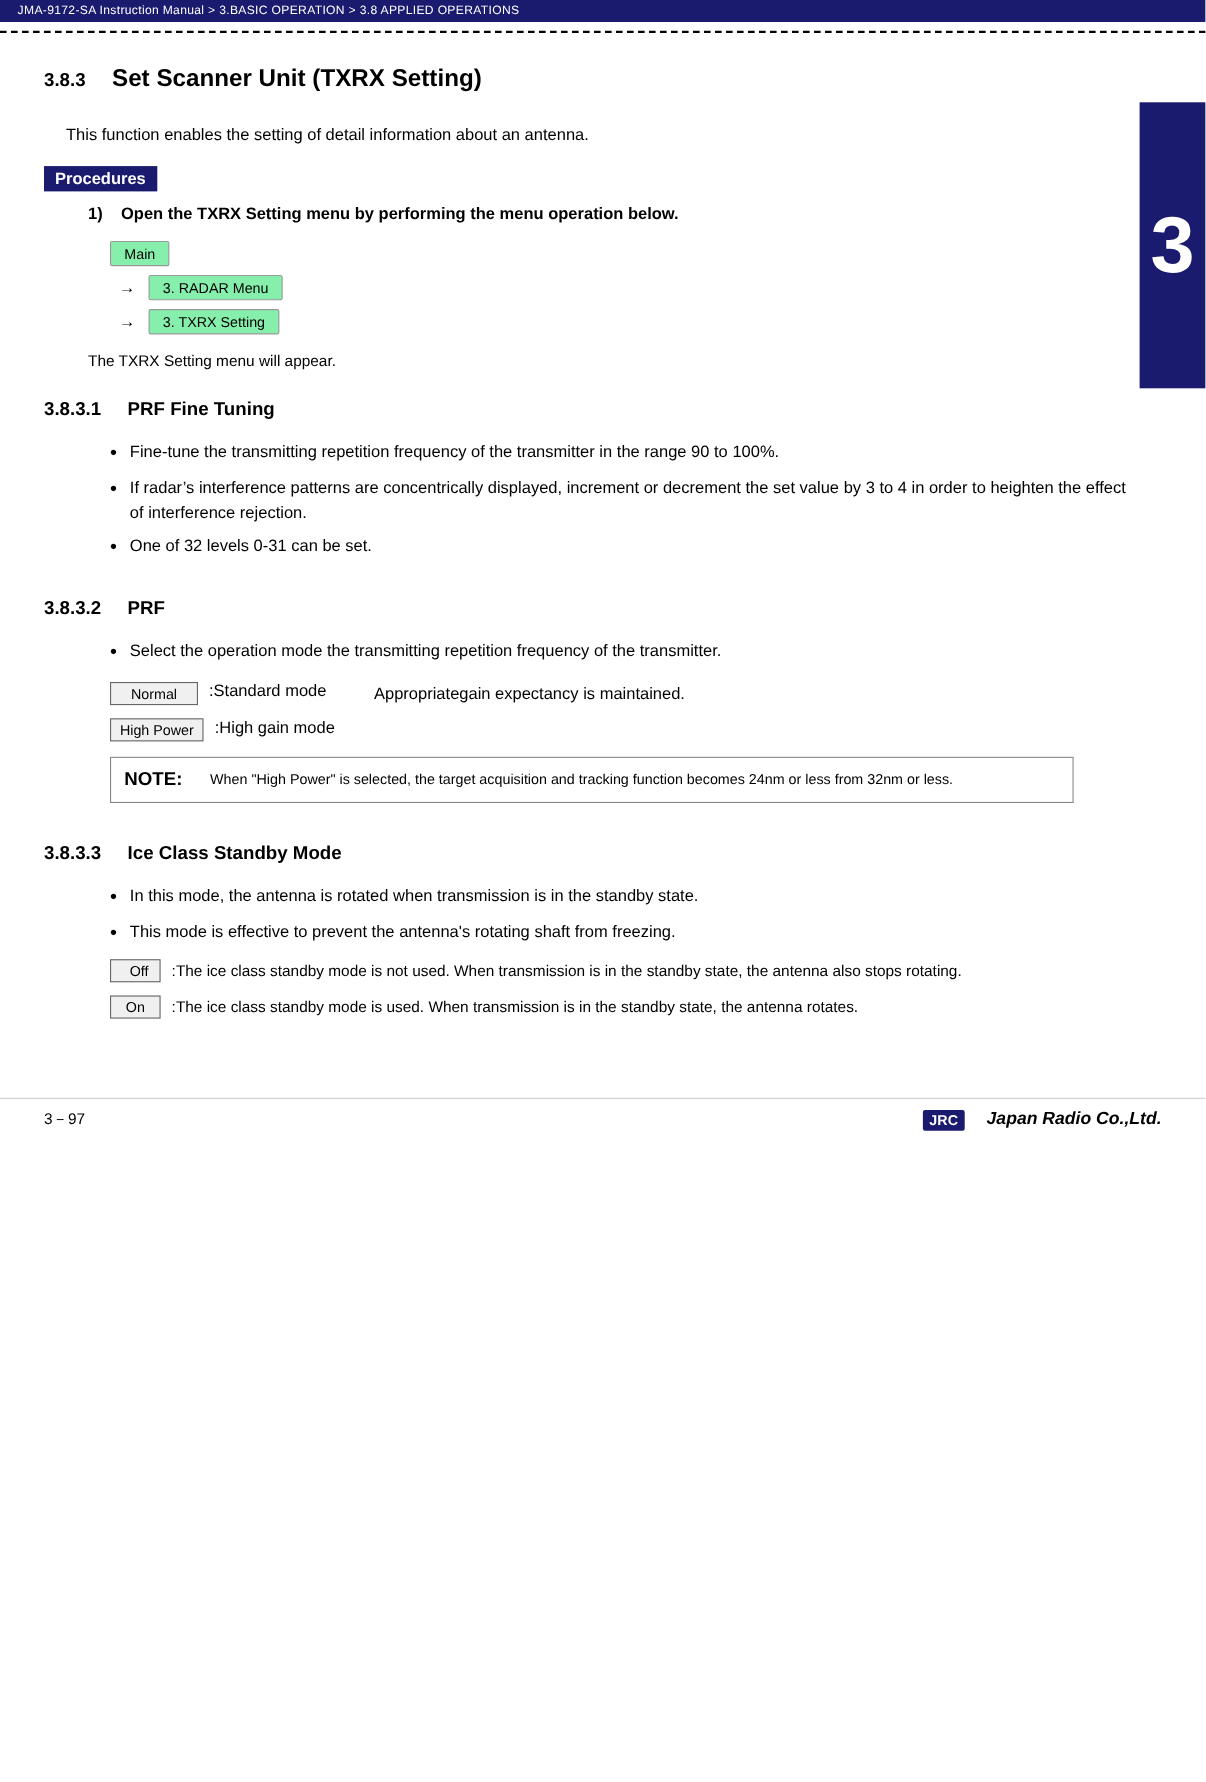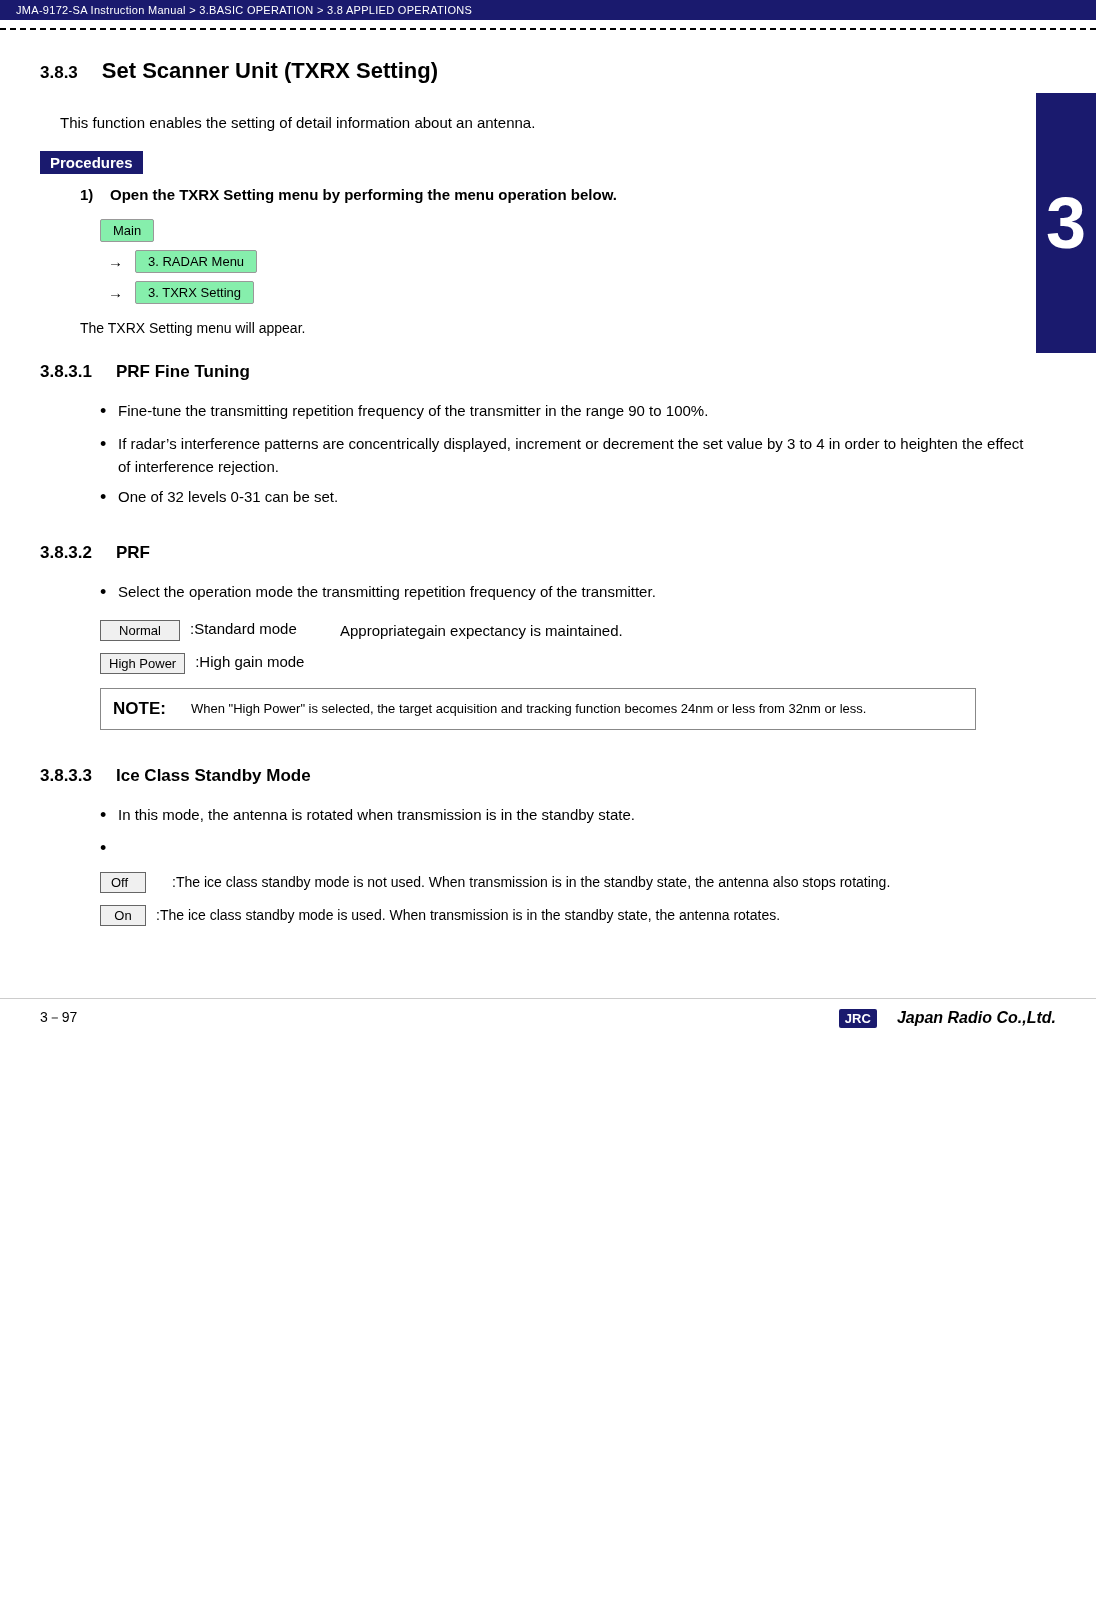--- a/index.html
+++ b/index.html
@@ -248,23 +248,23 @@
       font-style: italic;
       font-weight: bold;
     }
 
     .off-badge {
       display: inline-block;
       border: 1px solid #666;
       padding: 2px 10px;
       font-size: 13px;
       background: #f0f0f0;
-      margin-right: 26px;
+      margin-right: 10px;
       min-width: 46px;
-      text-align: left;
+      text-align: right;
     }
 
     .on-badge {
       display: inline-block;
       border: 1px solid #666;
       padding: 2px 10px;
       font-size: 13px;
       background: #f0f0f0;
       margin-right: 10px;
       min-width: 46px;
@@ -388,20 +388,21 @@
       <span class="subsection-title">Ice Class Standby Mode</span>
     </div>
 
     <div class="bullet-list">
       <div class="bullet-item">
         <span class="bullet-dot">•</span>
         <span>In this mode, the antenna is rotated when transmission is in the standby state.</span>
       </div>
       <div class="bullet-item">
         <span class="bullet-dot">•</span>
+        <span>This mode is effective to prevent the antenna's rotating shaft from freezing.</span>
       </div>
     </div>
 
     <div class="standby-row">
       <span class="off-badge">Off</span>
       <span class="standby-desc">:The ice class standby mode is not used. When transmission is in the standby state, the antenna also stops rotating.</span>
     </div>
 
     <div class="standby-row">
       <span class="on-badge">On</span>

